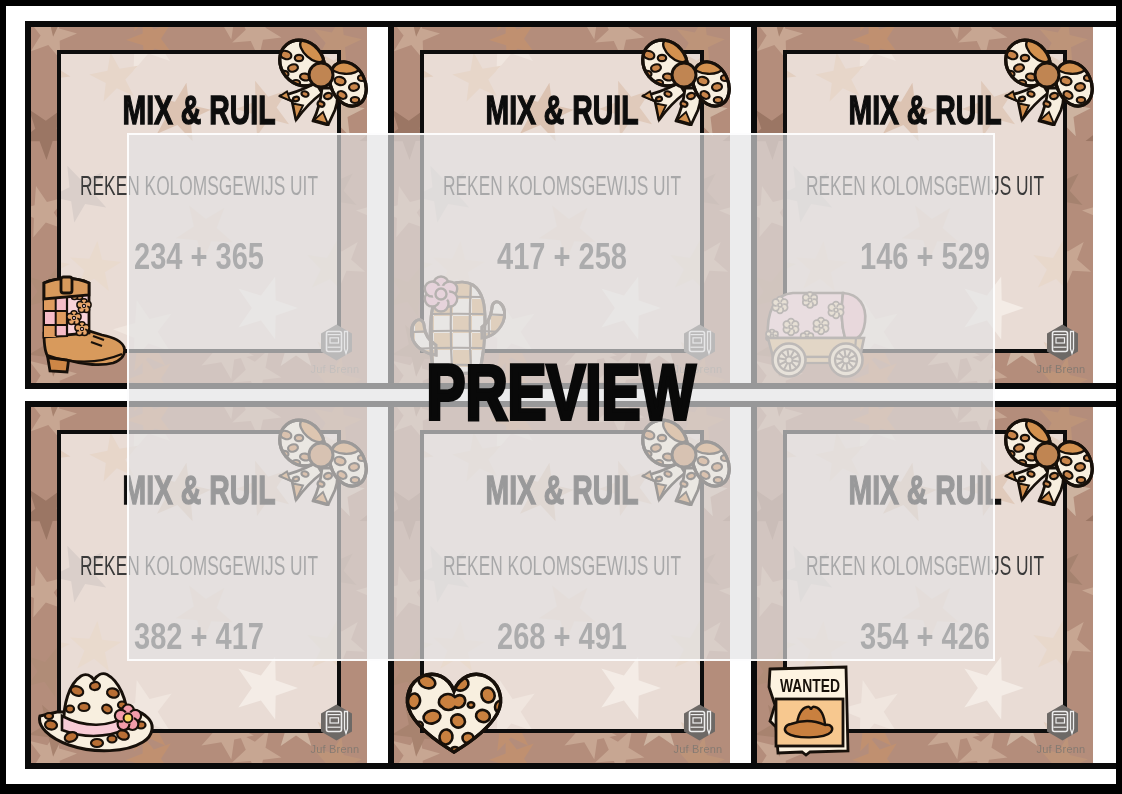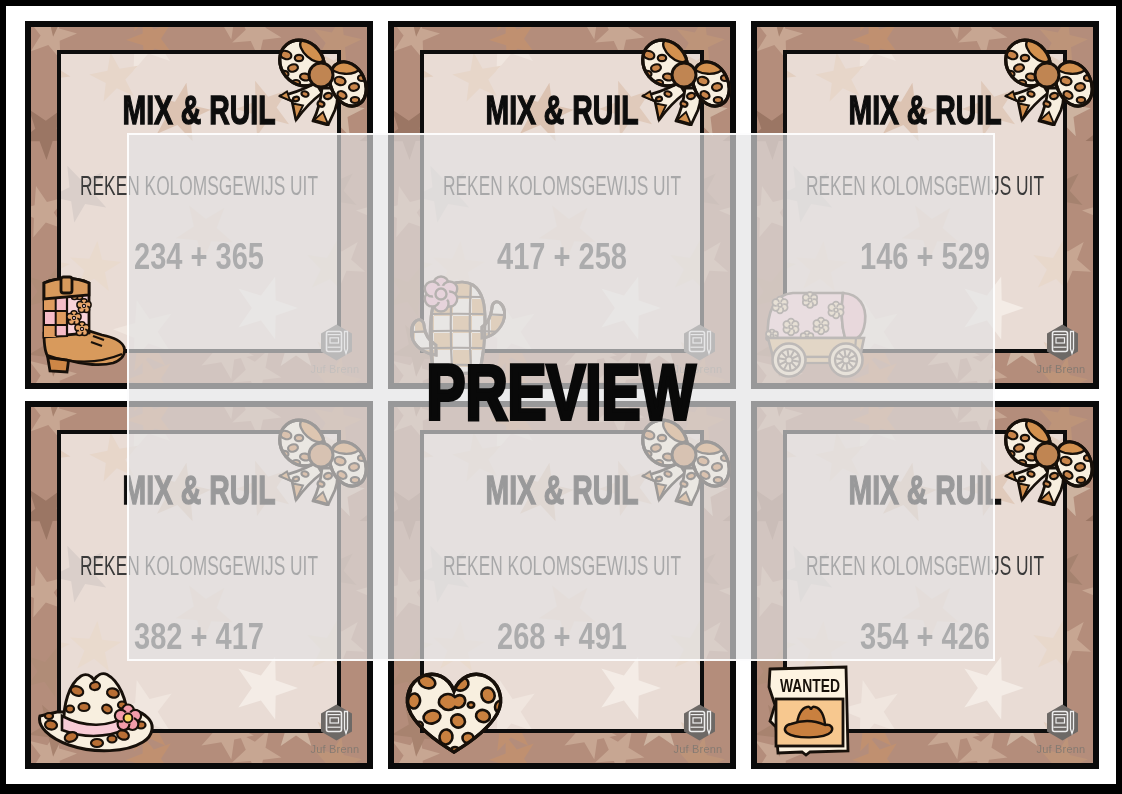--- a/index.html
+++ b/index.html
@@ -1,17 +1,17 @@
 <!DOCTYPE html>
 <html><head><meta charset="utf-8"><style>
 html,body{margin:0;padding:0;width:1122px;height:794px;background:#fff;overflow:hidden}
 *{box-sizing:border-box}
 body{font-family:"Liberation Sans",sans-serif;position:relative}
 .frame{position:absolute;inset:0;border:6px solid #000;border-bottom-width:10px;z-index:50;pointer-events:none}
-.card{position:absolute;width:348px;height:368px;border:6px solid #0a0a0a}
+.card{position:absolute;width:394px;height:368px;border:6px solid #0a0a0a}
 .cardbg{position:absolute;left:0;top:0}
 .panel{position:absolute;left:26px;top:23px;width:284px;height:303px;border:4px solid #0d0d0d;overflow:hidden}
 .panelbg{position:absolute;left:-1px;top:-1px}
 .ttl,.sub,.num{position:absolute}
 .deco{position:absolute}
 .bowwrap{position:absolute;left:245px;top:9px}
 .logowrap{position:absolute;left:289px;top:297px}
 .credit{position:absolute;left:258px;top:336px;width:92px;text-align:center;font-size:11px;color:#867b72;letter-spacing:0.2px}
 .overlay{position:absolute;left:127px;top:133px;width:868px;height:528px;background:rgba(226,226,228,0.66);border:2px solid rgba(255,255,255,0.9);z-index:60}
 .preview{position:absolute;left:0;top:0;width:1122px;z-index:70;pointer-events:none}

